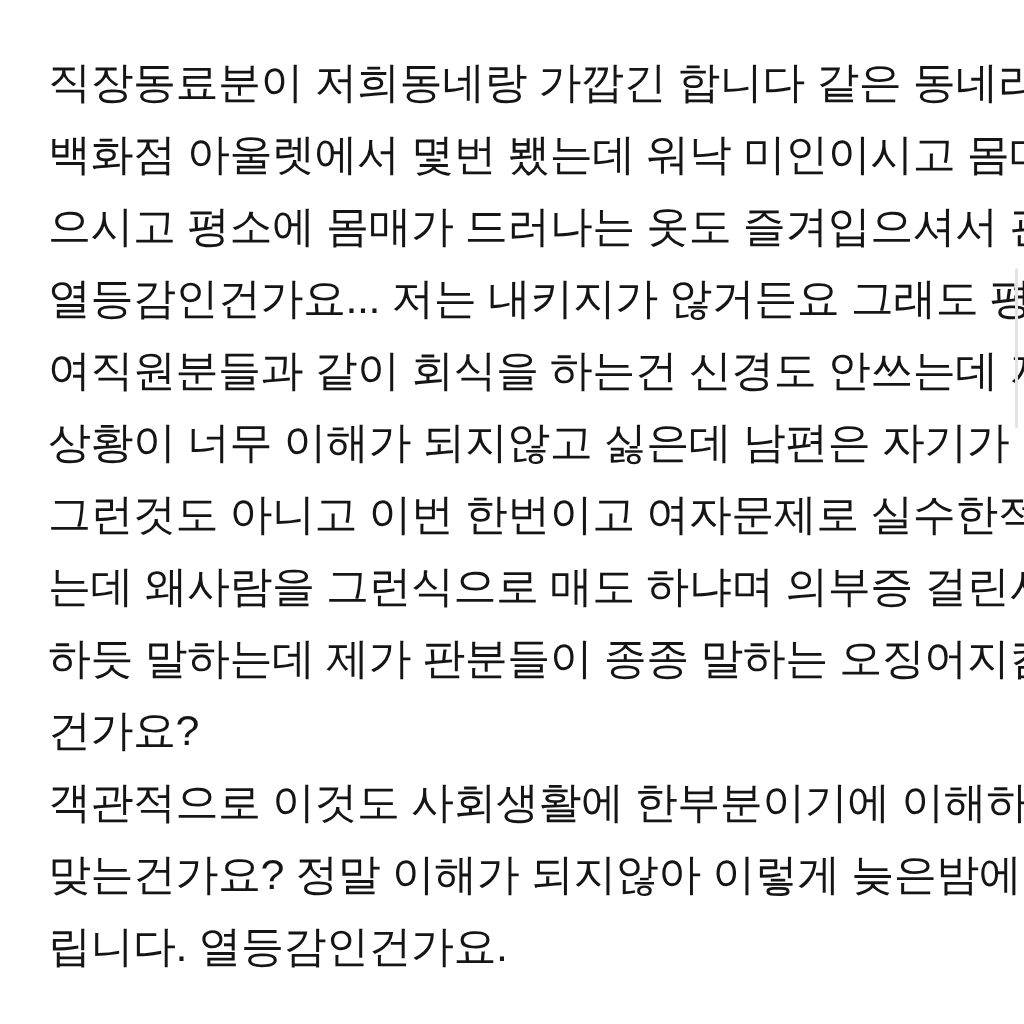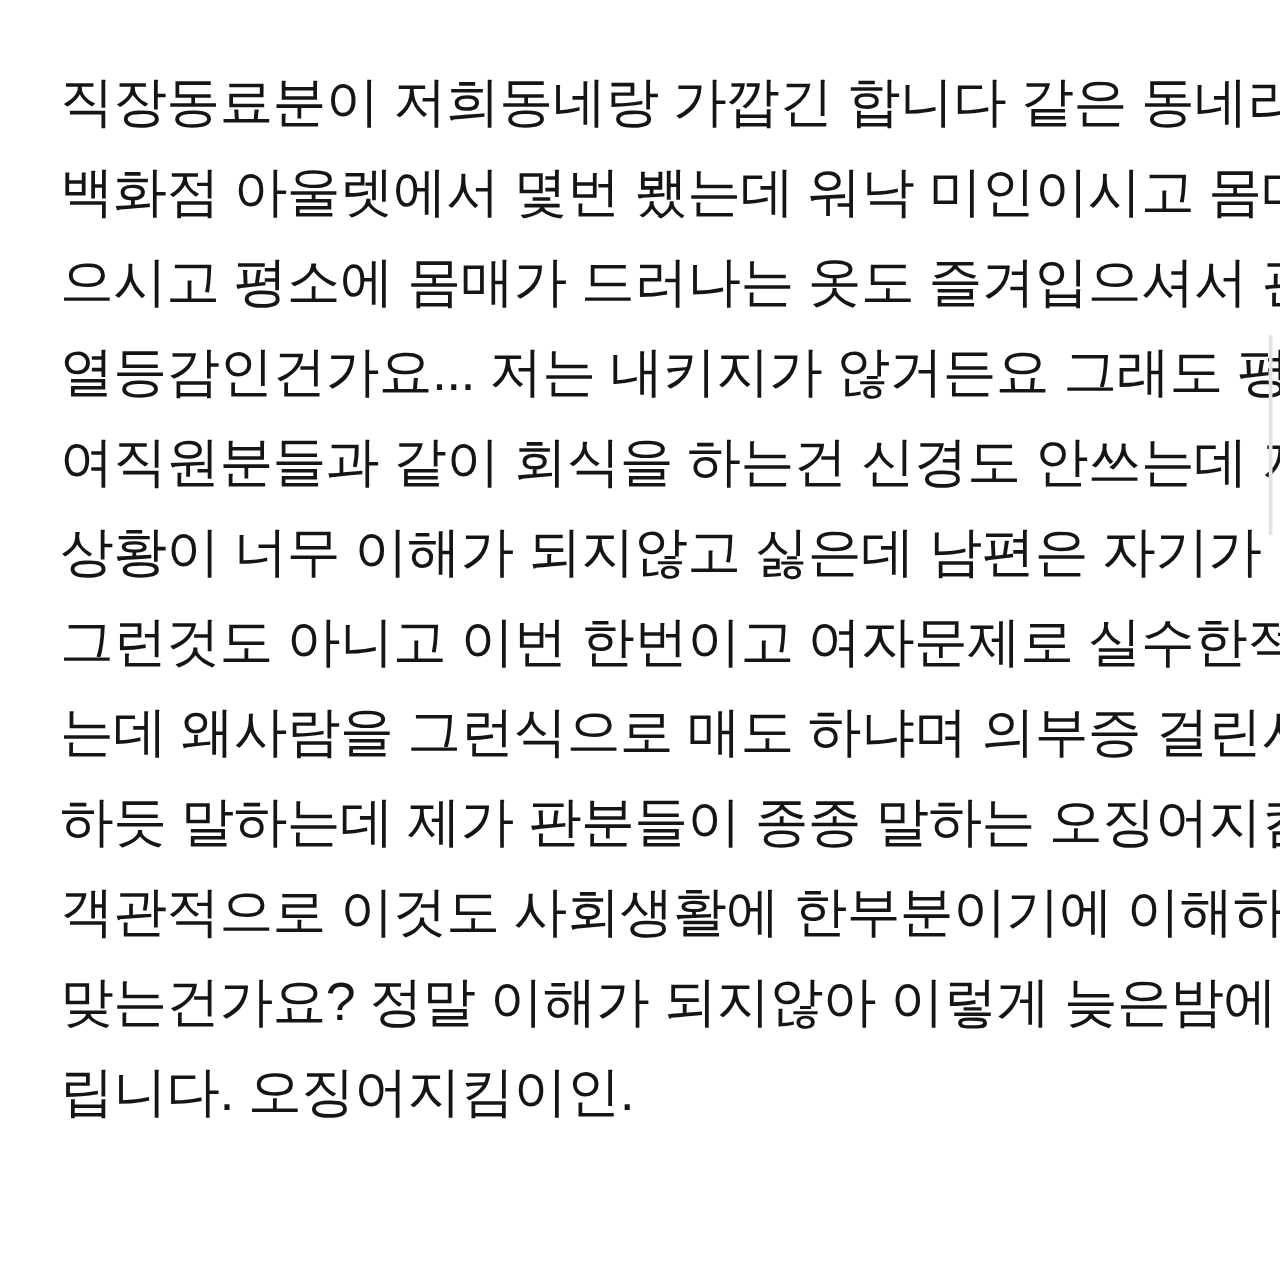--- a/index.html
+++ b/index.html
@@ -44,18 +44,19 @@
 <div class="post-body">
   <div class="post-line">직장동료분이 저희동네랑 가깝긴 합니다 같은 동네라 주변</div>
   <div class="post-line">백화점 아울렛에서 몇번 뵀는데 워낙 미인이시고 몸매도 좋</div>
   <div class="post-line">으시고 평소에 몸매가 드러나는 옷도 즐겨입으셔서 괜히 제</div>
   <div class="post-line">열등감인건가요... 저는 내키지가 않거든요 그래도 평소에</div>
   <div class="post-line">여직원분들과 같이 회식을 하는건 신경도 안쓰는데 저는 저</div>
   <div class="post-line">상황이 너무 이해가 되지않고 싫은데 남편은 자기가 맨날</div>
   <div class="post-line">그런것도 아니고 이번 한번이고 여자문제로 실수한적이 없</div>
   <div class="post-line">는데 왜사람을 그런식으로 매도 하냐며 의부증 걸린사람 대</div>
   <div class="post-line">하듯 말하는데 제가 판분들이 종종 말하는 오징어지킴이인</div>
+  <div class="post-line">건가요?</div>
   <div class="post-line">객관적으로 이것도 사회생활에 한부분이기에 이해하는게</div>
   <div class="post-line">맞는건가요? 정말 이해가 되지않아 이렇게 늦은밤에 글올</div>
-  <div class="post-line">립니다. 오징어지킴이인.</div>
+  <div class="post-line">립니다. 열등감인건가요.</div>
 </div>
 
 <div class="scrollbar-thumb"></div>
 
 </body></html>

